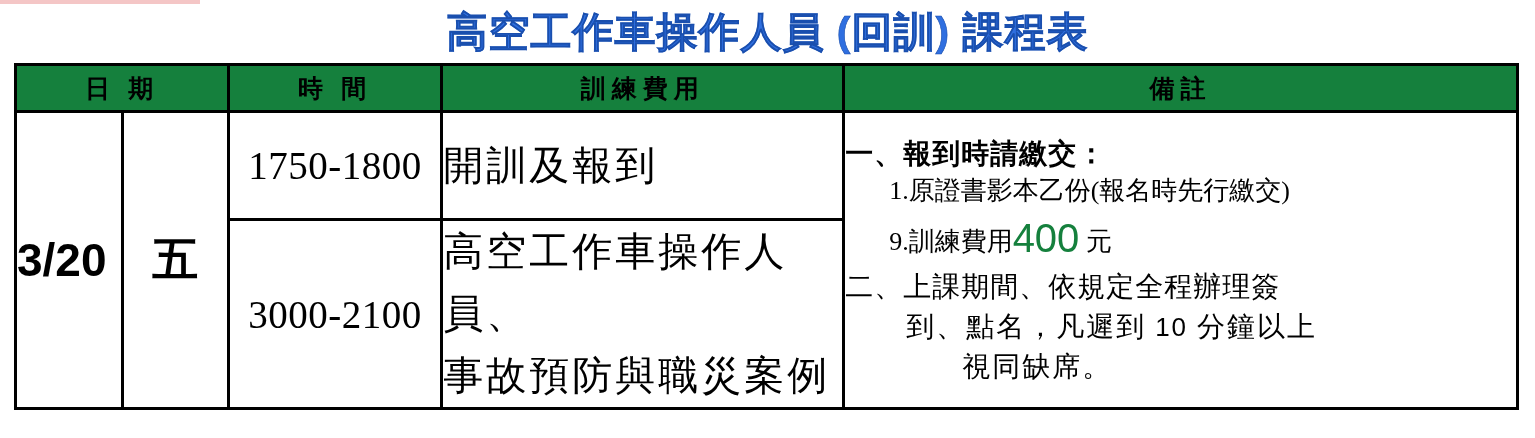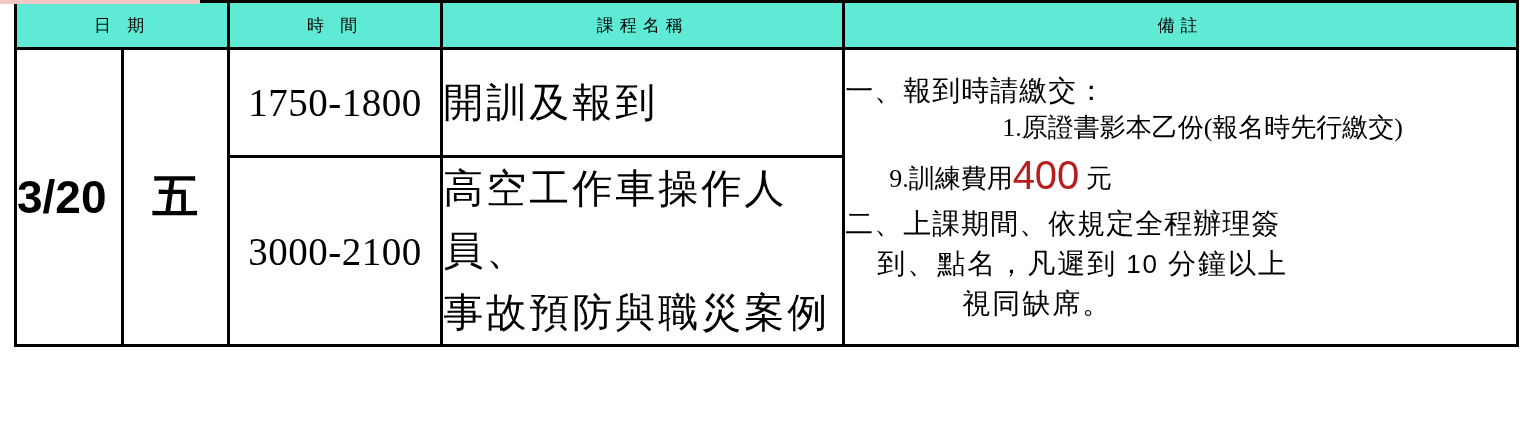--- a/index.html
+++ b/index.html
@@ -45,23 +45,23 @@
     width: 1505px;
     margin: 0 14px;
     table-layout: fixed;
   }
   table.schedule td, table.schedule th {
     border: 3px solid #000000;
     padding: 0;
     vertical-align: middle;
   }
   thead th {
-    background: #5eead4;
-    font-weight: normal;
-    font-size: 17px;
+    background: #15803d;
+    font-weight: bold;
+    font-size: 25px;
     height: 44px;
     letter-spacing: 6px;
     font-family: "Liberation Serif", "DejaVu Serif", serif;
   }
   .col-date { width: 200px; }
   .col-day  { width: 86px; }
   .col-time { width: 200px; }
   .col-course { width: 380px; }
   .col-note { width: 639px; }
 
@@ -90,53 +90,54 @@
     padding: 6px 10px;
     letter-spacing: 3px;
   }
   .course-line { display: block; }
   td.note-cell {
     padding: 8px 12px 8px 14px;
     font-size: 28px;
     line-height: 1.42;
     letter-spacing: 1px;
   }
-  .note-l1 { display: block; }
-  .note-l2 { display: block; padding-left: 44px; font-size: 26px; letter-spacing: 0px; text-align: center; }
+  .note-l1 { display: block; font-weight: bold; }
+  .note-l2 { display: block; padding-left: 44px; font-size: 26px; letter-spacing: 0px; }
   .note-l3 { display: block; padding-left: 44px; font-size: 26px; letter-spacing: 0px; }
   .note-l4 { display: block; }
-  .note-l5 { display: block; padding-left: 32px; letter-spacing: 2px;}
+  .note-l5 { display: block; padding-left: 61px; letter-spacing: 2px;}
   .note-l6 { display: block; padding-left: 117px; letter-spacing: 2px;}
   .fee {
-    color: #b91c1c;
+    color: #15803d;
     font-family: "Liberation Sans", "DejaVu Sans", sans-serif;
     font-size: 40px;
     font-weight: normal;
     vertical-align: -2px;
   }
   .num-inline {
     font-family: "Liberation Sans", "DejaVu Sans", sans-serif;
     font-size: 26px;
   }
   .row-1 { height: 108px; }
   .row-2 { height: 180px; }
 </style>
 </head>
 <body>
 
 <div class="page">
   <div class="top-strip"></div>
 
+  <div class="title">高空工作車操作人員 (回訓) 課程表</div>
 
   <table class="schedule">
     <thead>
       <tr>
         <th class="col-date" colspan="2">日 期</th>
         <th class="col-time">時 間</th>
-        <th class="col-course">課程名稱</th>
+        <th class="col-course">訓練費用</th>
         <th class="col-note">備註</th>
       </tr>
     </thead>
     <tbody>
       <tr class="row-1">
         <td class="date-cell col-date" rowspan="2">3/20</td>
         <td class="day-cell col-day" rowspan="2">五</td>
         <td class="time-cell col-time">1750-1800</td>
         <td class="course-cell col-course">
           <span class="course-line">開訓及報到</span>

